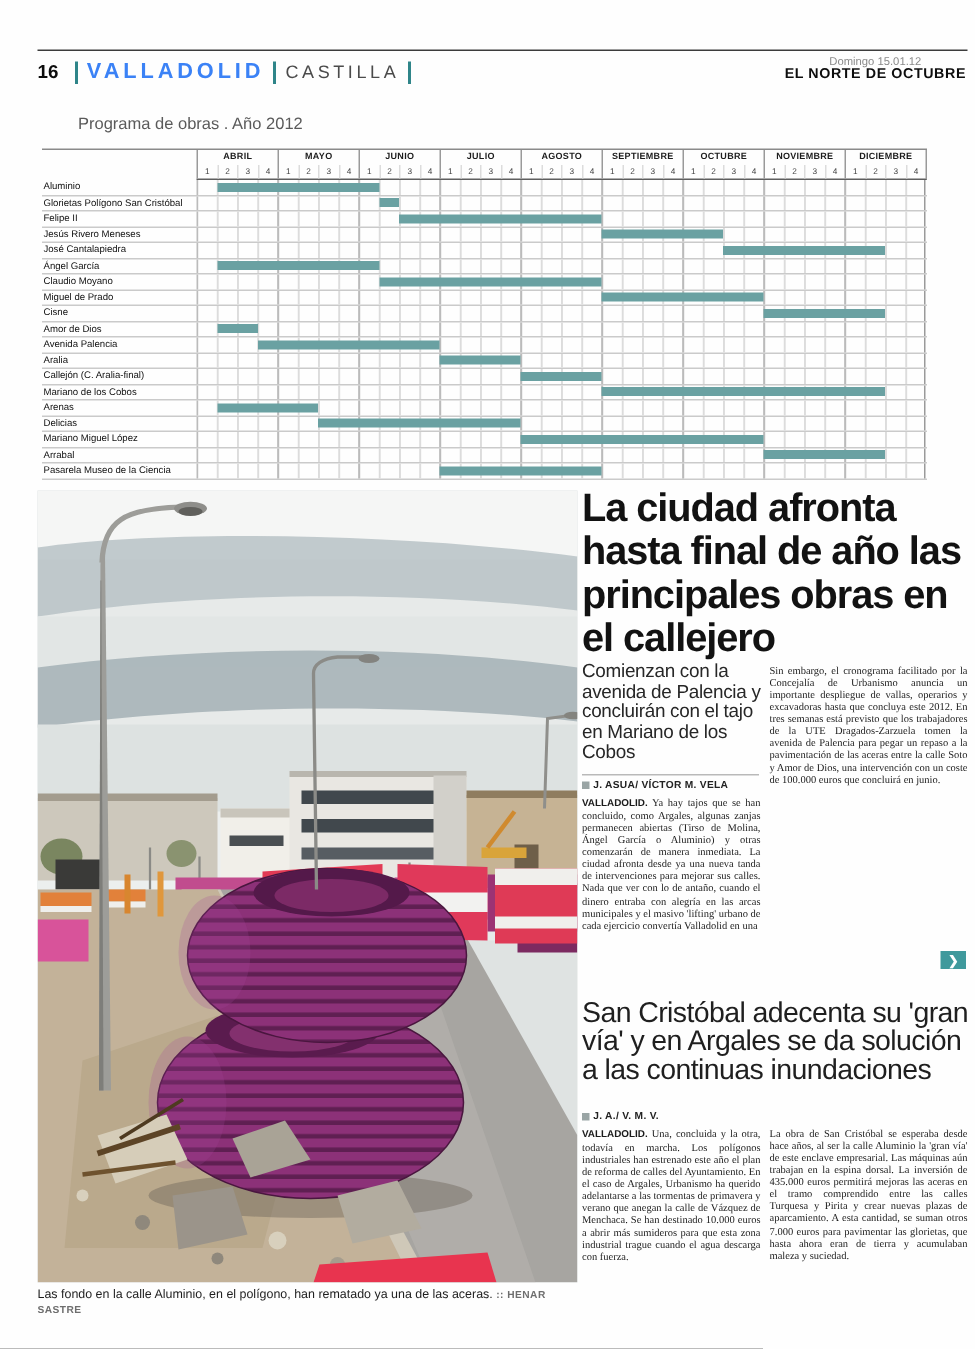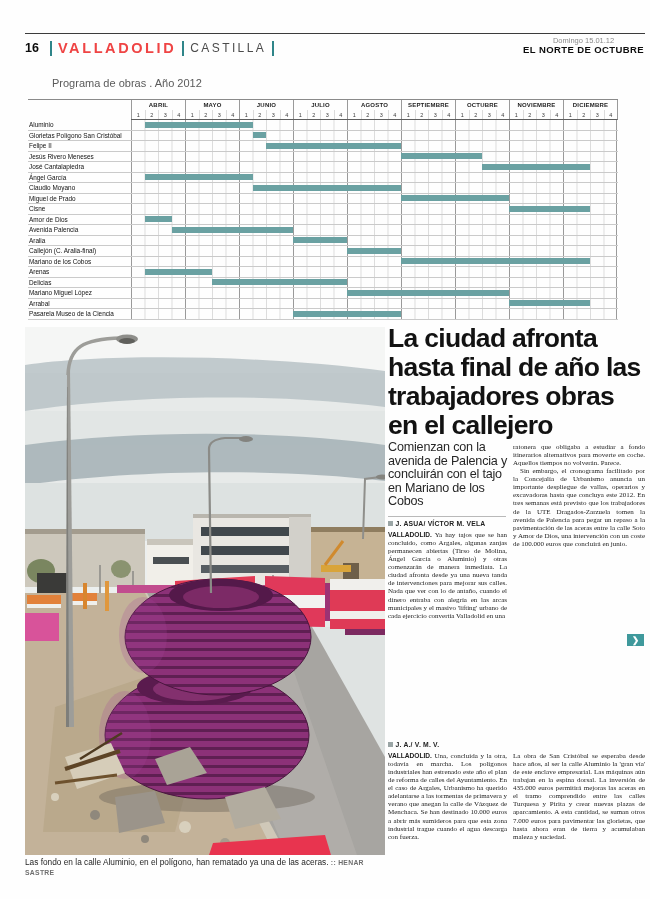--- a/index.html
+++ b/index.html
@@ -74,21 +74,21 @@
 </style>
 </head>
 <body>
 
 <div id="page">
 
   <div class="top-rule"></div>
   <div class="masthead-left">
     <span class="pageno">16</span>
     <span class="m-sep"></span>
-    <span class="section-name" style="color: #ef4444; text-align: right;">VALLADOLID</span>
+    <span class="section-name" style="color: #3b82f6; text-align: right;">VALLADOLID</span>
     <span class="m-sep"></span>
     <span class="subsection-name">CASTILLA</span>
     <span class="m-sep"></span>
   </div>
   <div class="masthead-right">
     <div class="m-date">Domingo 15.01.12</div>
     <div class="m-paper">EL NORTE DE OCTUBRE</div>
   </div>
 
   <div class="chart-title">Programa de obras . Año 2012</div>
@@ -363,37 +363,37 @@
       <ellipse cx="221" cy="112" rx="7" ry="3" fill="#83837f"></ellipse>
       <path d="M338,212 L340,152 L355,150" stroke="#8f8f8b" stroke-width="2" fill="none"></path>
       <ellipse cx="357" cy="150" rx="6" ry="2.5" fill="#84847f"></ellipse>
     </svg>
   </div>
   <div class="caption">
     <span>Las fondo en la calle Aluminio, en el polígono, han rematado ya una de las aceras.</span>
     <span class="credit">:: HENAR SASTRE</span>
   </div>
 
-  <h1 class="headline1">La ciudad afronta hasta final de año las trabajadores obras en el callejero</h1>
+  <h1 class="headline1">La ciudad afronta hasta final de año las principales obras en el callejero</h1>
   <div class="subhead">Comienzan con la avenida de Palencia y concluirán con el tajo en Mariano de los Cobos</div>
   <div class="byline-rule rule1"></div>
   <div class="byline byline1">
     <span class="b-square"></span>
     <span>J. ASUA/ VÍCTOR M. VELA</span>
   </div>
   <div class="bodycol a1c1">
     <p><span class="dateline">VALLADOLID.</span>
        <span>Ya hay tajos que se han concluido, como Argales, algunas zanjas permanecen abiertas (Tirso de Molina, Ángel García o Aluminio) y otras comenzarán de manera inmediata. La ciudad afronta desde ya una nueva tanda de intervenciones para mejorar sus calles. Nada que ver con lo de antaño, cuando el dinero entraba con alegría en las arcas municipales y el masivo 'lifting' urbano de cada ejercicio convertía Valladolid en una</span></p>
   </div>
   <div class="bodycol a1c2">
-    <p>ratonera que obligaba a estudiar a fondo itinerarios alternativos para moverte en coche. Aquellos tiempos no volverán. Parece.</p>
     <p>Sin embargo, el cronograma facilitado por la Concejalía de Urbanismo anuncia un importante despliegue de vallas, operarios y excavadoras hasta que concluya este 2012. En tres semanas está previsto que los trabajadores de la UTE Dragados-Zarzuela tomen la avenida de Palencia para pegar un repaso a la pavimentación de las aceras entre la calle Soto y Amor de Dios, una intervención con un coste de 100.000 euros que concluirá en junio.</p>
   </div>
   <div class="arrow-box" style="background: rgb(63, 153, 156);">❯</div>
 
+  <h2 class="headline2">San Cristóbal adecenta su 'gran vía' y en Argales se da solución a las continuas inundaciones</h2>
   <div class="byline byline2">
     <span class="b-square"></span>
     <span>J. A./ V. M. V.</span>
   </div>
   <div class="bodycol a2c1">
     <p><span class="dateline">VALLADOLID.</span>
        <span>Una, concluida y la otra, todavía en marcha. Los polígonos industriales han estrenado este año el plan de reforma de calles del Ayuntamiento. En el caso de Argales, Urbanismo ha querido adelantarse a las tormentas de primavera y verano que anegan la calle de Vázquez de Menchaca. Se han destinado 10.000 euros a abrir más sumideros para que esta zona industrial trague cuando el agua descarga con fuerza.</span></p>
   </div>
   <div class="bodycol a2c2">
     <p>La obra de San Cristóbal se esperaba desde hace años, al ser la calle Aluminio la 'gran vía' de este enclave empresarial. Las máquinas aún trabajan en la espina dorsal. La inversión de 435.000 euros permitirá mejoras las aceras en el tramo comprendido entre las calles Turquesa y Pirita y crear nuevas plazas de aparcamiento. A esta cantidad, se suman otros 7.000 euros para pavimentar las glorietas, que hasta ahora eran de tierra y acumulaban maleza y suciedad.</p>

